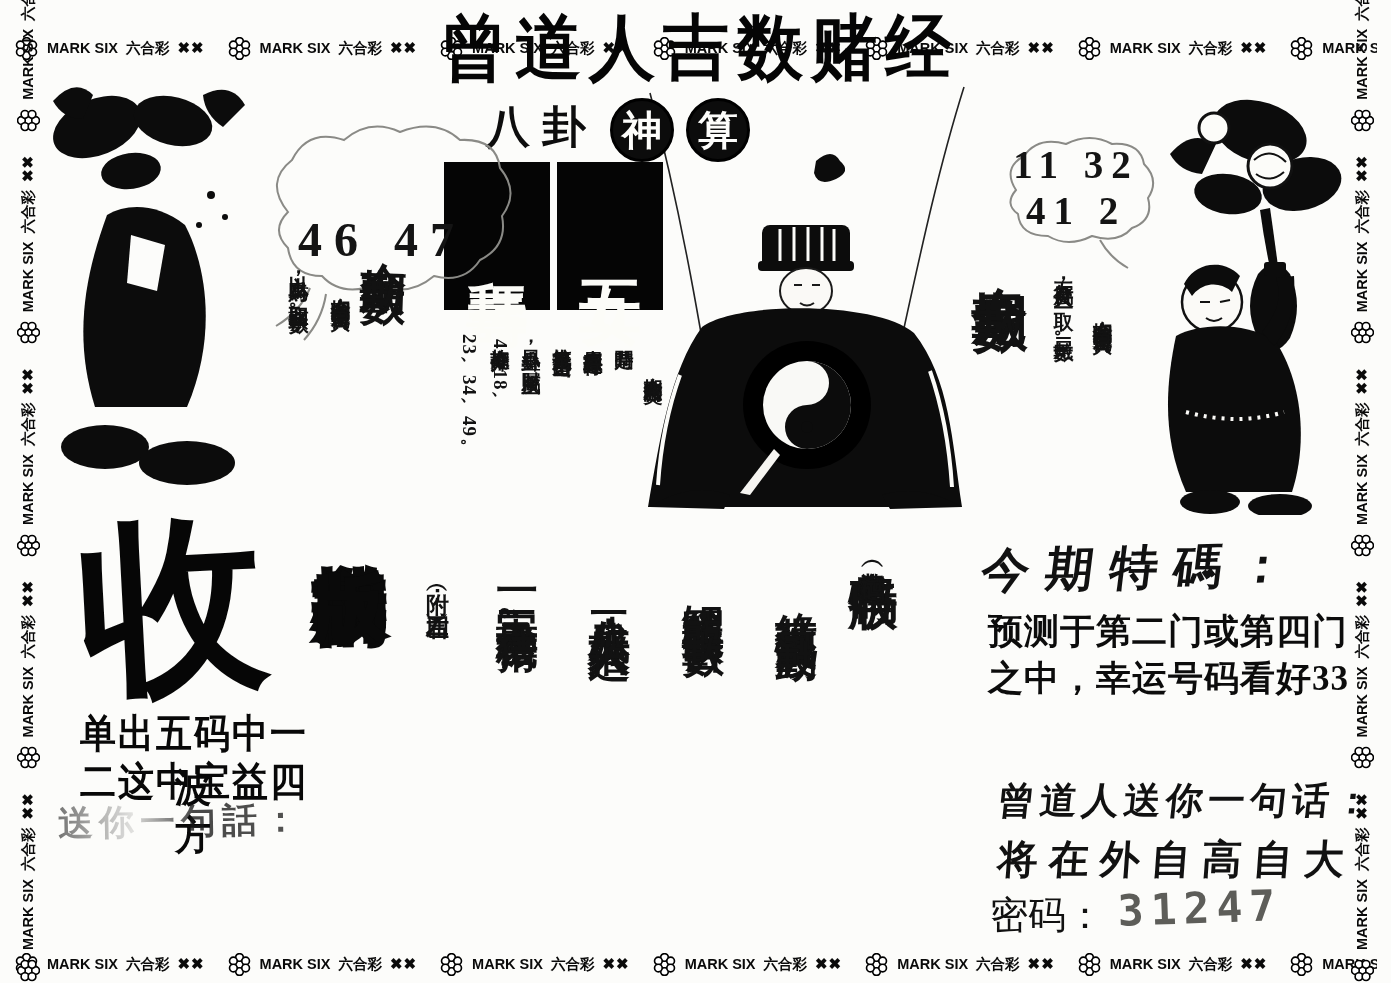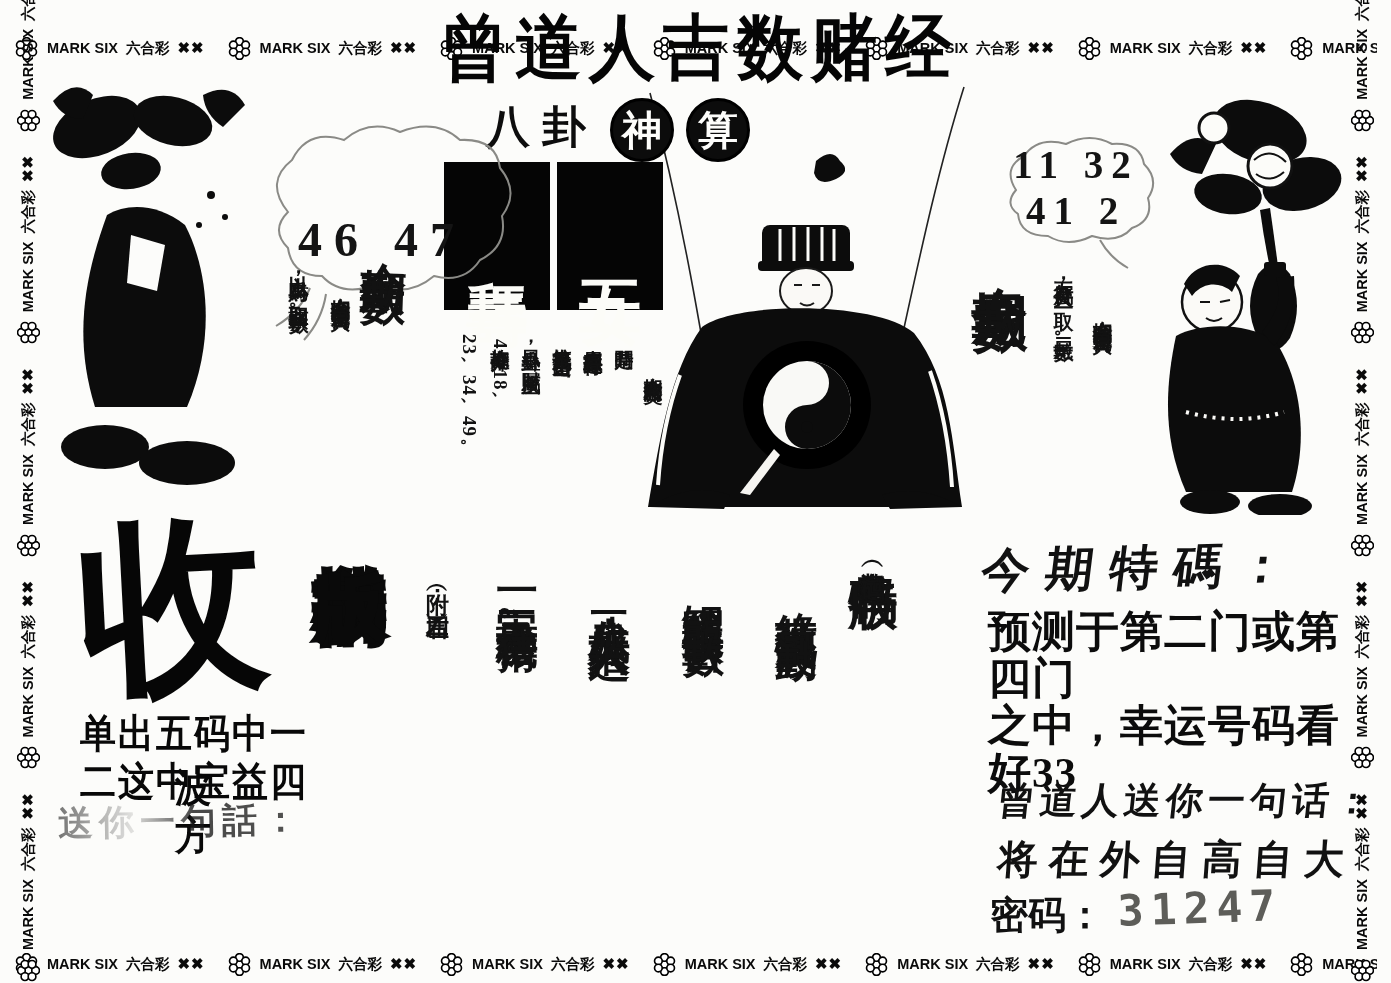--- a/index.html
+++ b/index.html
@@ -103,28 +103,28 @@
   .poem-title .small{font-size:24px;font-weight:600;letter-spacing:1px;}
   .pline{font-size:42px;font-weight:700;letter-spacing:5px;}
   .pl0{left:768px;top:578px;height:385px;}
   .pl1{left:675px;top:572px;height:390px;}
   .pl2{left:581px;top:578px;height:385px;}
   .pl3{left:489px;top:568px;height:395px;}
 
   
   .sp-header{position:absolute;left:982px;top:536px;font-size:48px;font-weight:700;
       letter-spacing:16px;transform:skewX(-8deg) rotate(-1deg);}
-  .sp-par{position:absolute;left:988px;top:608px;width:392px;font-size:43px;font-weight:700;
+  .sp-par{position:absolute;left:988px;top:608px;width:392px;font-size:35px;font-weight:700;
       line-height:47px;letter-spacing:1px;color:#0c0c0c;}
   .sp-advice-label{position:absolute;left:998px;top:776px;font-size:37px;font-weight:700;
       letter-spacing:5px;transform:skewX(-6deg);}
   .sp-advice{position:absolute;left:998px;top:832px;font-size:40px;font-weight:700;
       letter-spacing:11px;transform:skewX(-4deg);}
   .sp-pass{position:absolute;left:990px;top:890px;display:flex;align-items:flex-end;gap:14px;}
-  .sp-pass-label{font-size:38px;font-weight:700;}
+  .sp-pass-label{font-size:38px;font-weight:400;}
   .sp-pass-value{font-family:"DejaVu Sans Mono",monospace;font-size:43px;font-weight:700;
       color:#5d5d59;letter-spacing:7px;transform:rotate(-2deg) translateY(-8px);}
 </style>
 </head>
 <body>
 
 <div class="pg">
 
   <div class="border-strip b-top">
       <span class="b-unit">

